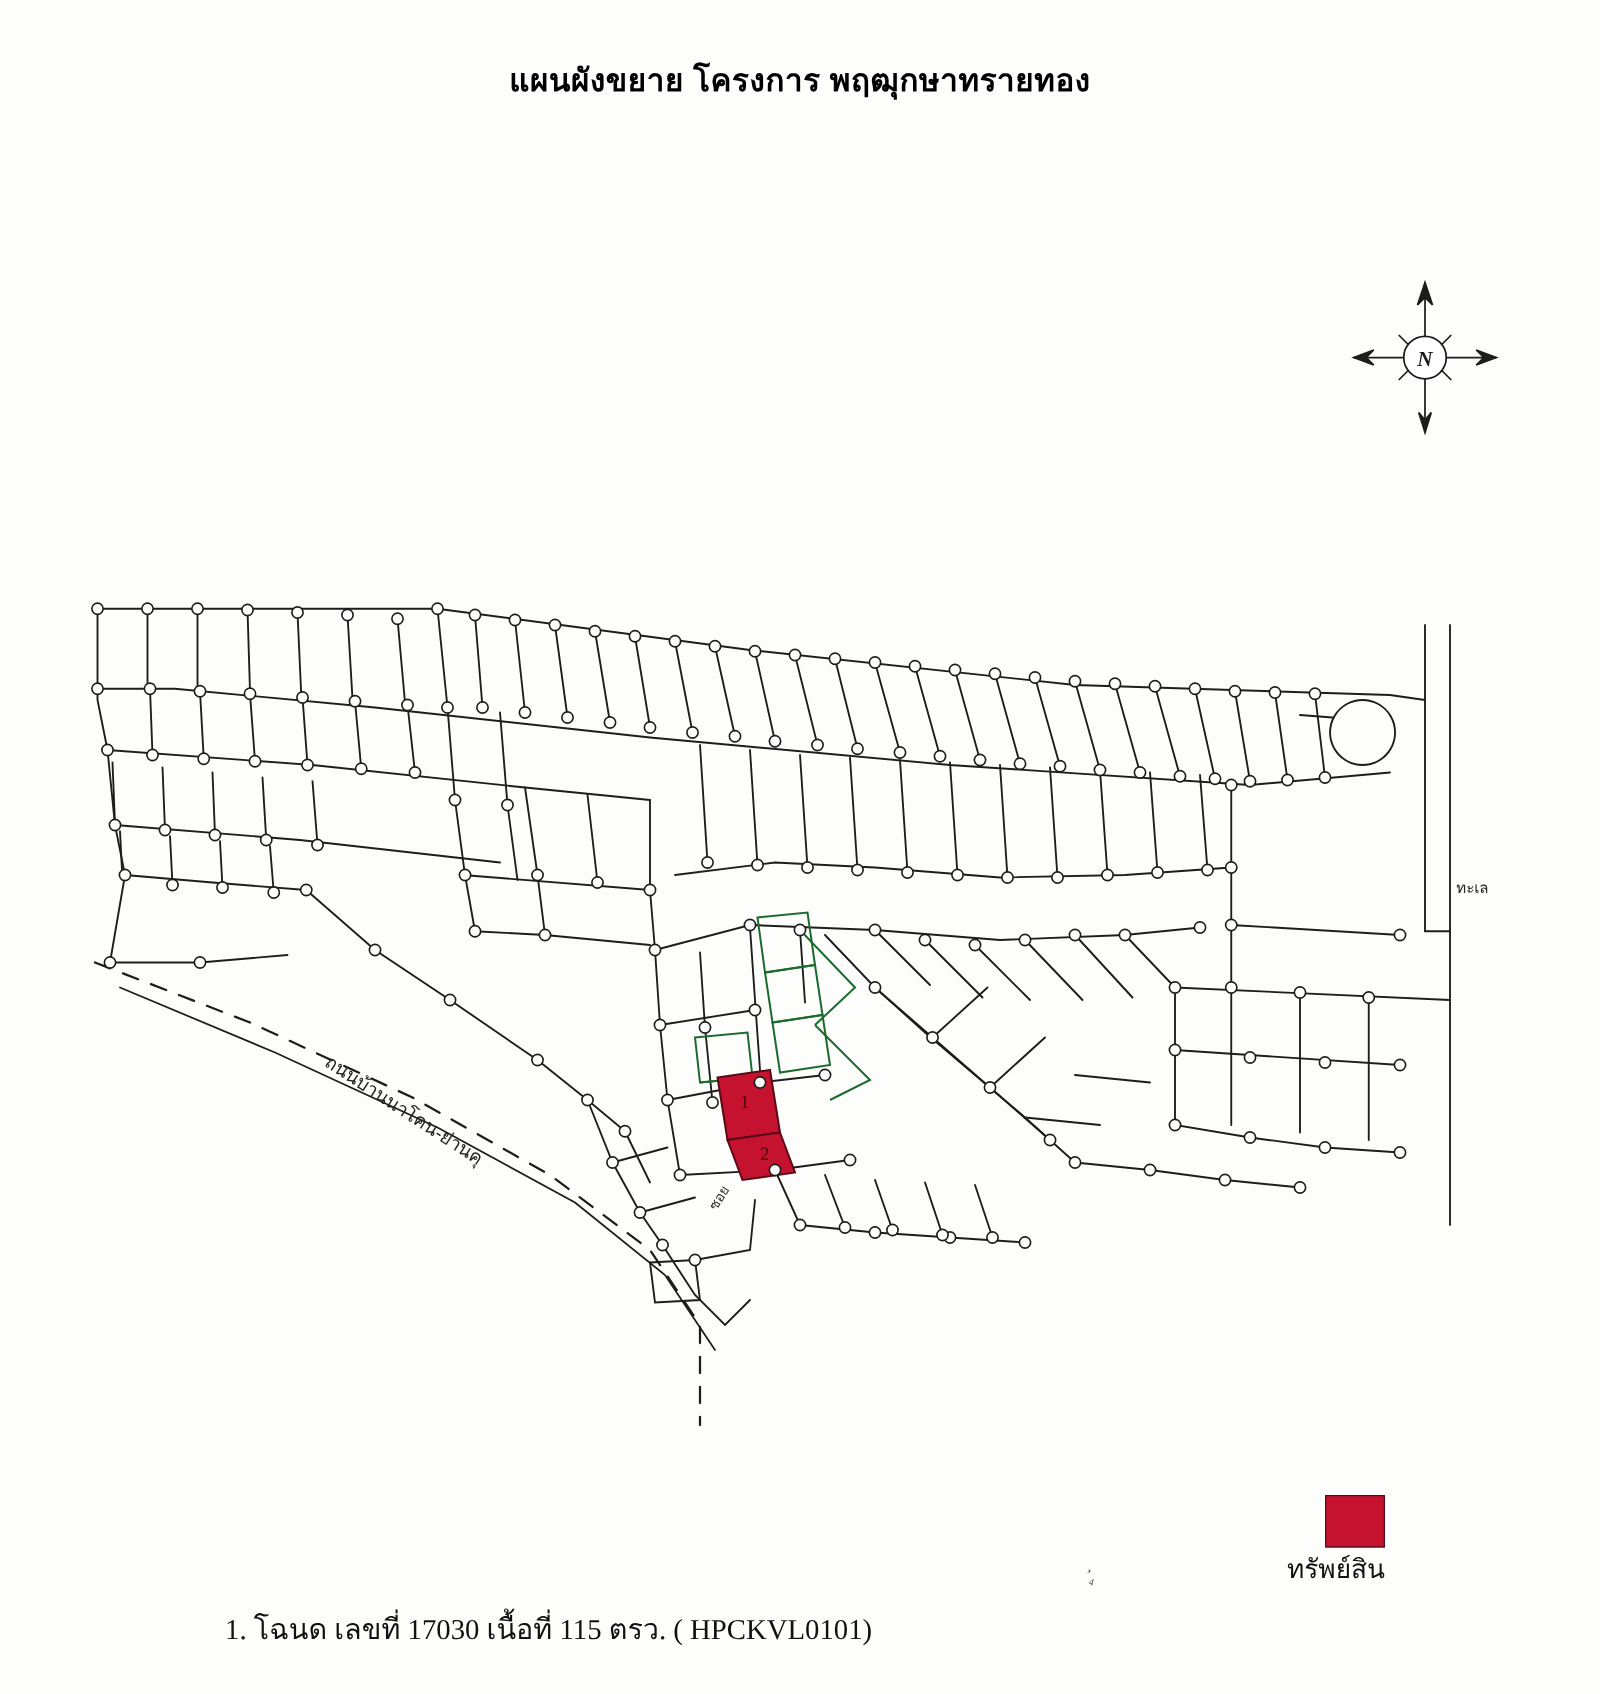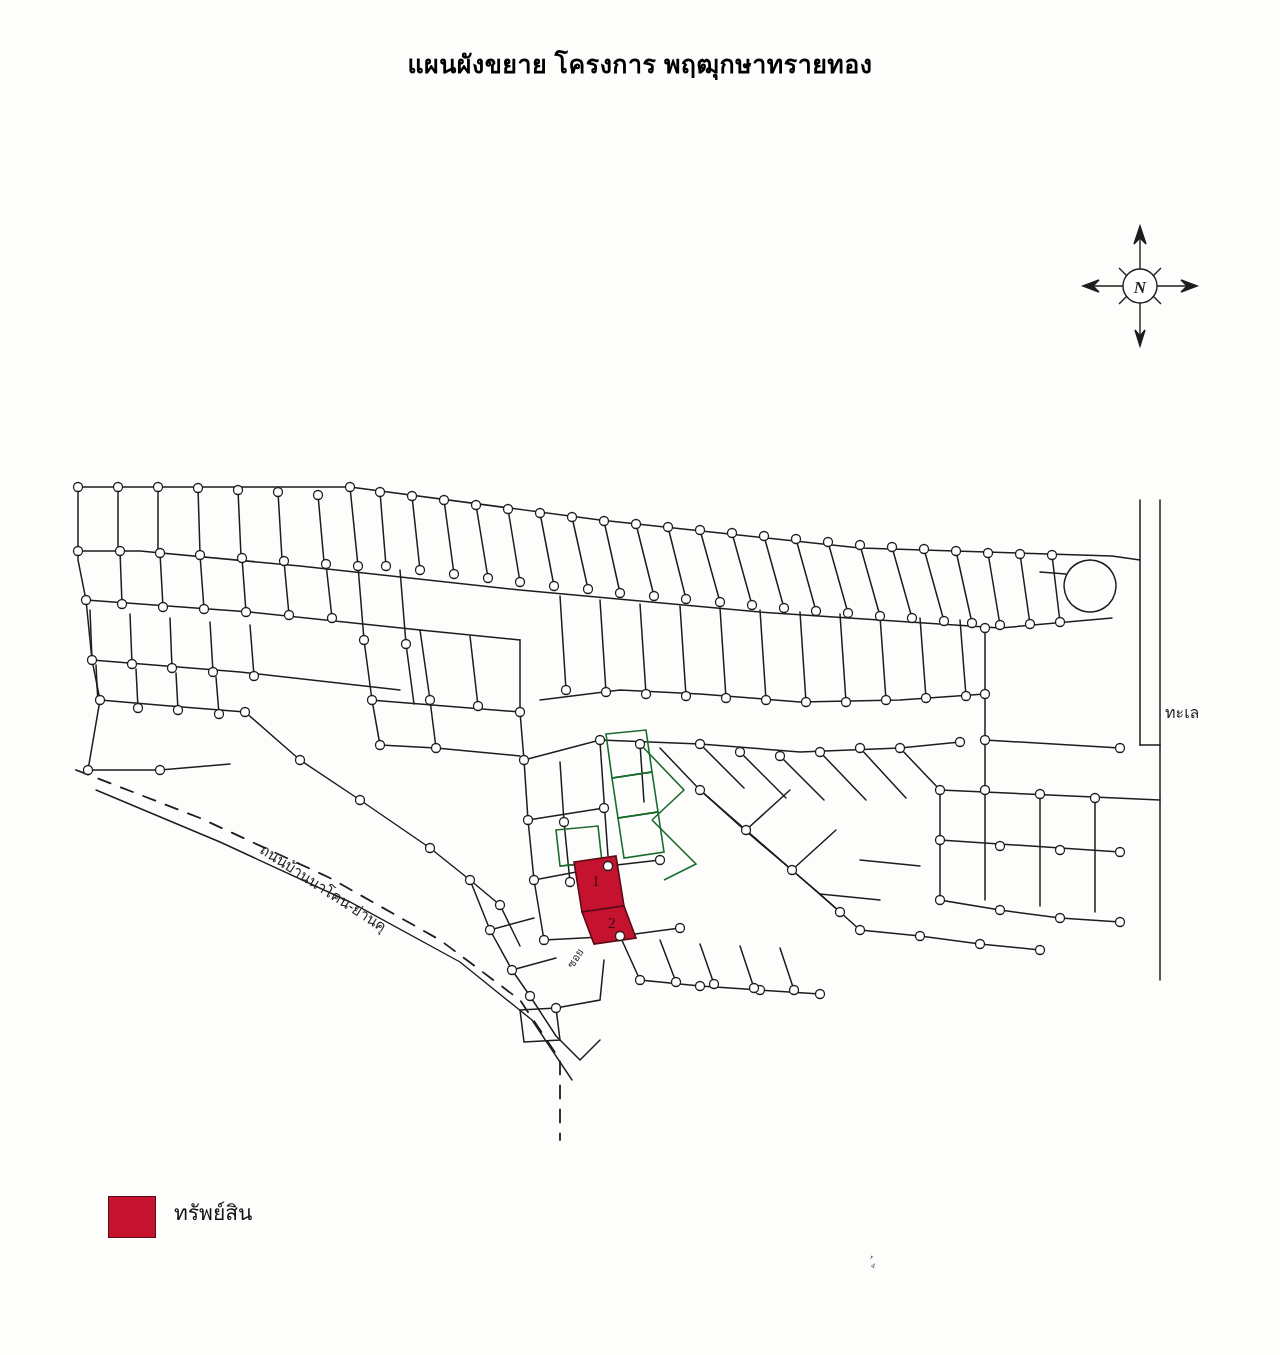--- a/index.html
+++ b/index.html
@@ -44,21 +44,21 @@
     width: 130px;
     height: 135px;
   }
 
   
   #sea-label {
     position: absolute;
     left: 1165px;
     top: 700px;
     font-family: "Liberation Sans", sans-serif;
-    font-size: 16px;
+    font-size: 12px;
     color: #222;
   }
 
   
   #road-label {
     position: absolute;
     left: 268px;
     top: 838px;
     width: 230px;
     font-family: "Liberation Sans", sans-serif;
@@ -83,22 +83,22 @@
 
   
   #legend {
     position: absolute;
     left: 108px;
     top: 1196px;
     width: 1000px;
   }
   #legend-swatch-row {
     display: flex;
-    align-items: flex-start;
-    gap: 18px;
+    align-items: flex-end;
+    flex-direction: column;
   }
   #legend-swatch {
     width: 46px;
     height: 40px;
     background: #c4122f;
     border: 1px solid #5a0a18;
   }
   #legend-title {
     font-family: "Liberation Sans", sans-serif;
     font-size: 21px;
@@ -493,17 +493,18 @@
 
   <div id="sea-label">ทะเล</div>
   <div id="road-label">ถนนบ้านนาโคน-ย่านคุ</div>
   <div id="minor-road-label">ซอย</div>
 
   <div id="legend">
     <div id="legend-swatch-row">
       <div id="legend-swatch" style="background: rgb(196, 18, 47);"></div>
       <div id="legend-title">ทรัพย์สิน</div>
     </div>
+    <div class="legend-line">1. โฉนด เลขที่ 17030 เนื้อที่ 115 ตรว. ( HPCKVL0101)</div>
   </div>
 
   <div id="stray-mark">ʼ₄</div>
 
 </div>
 
 </body></html>

